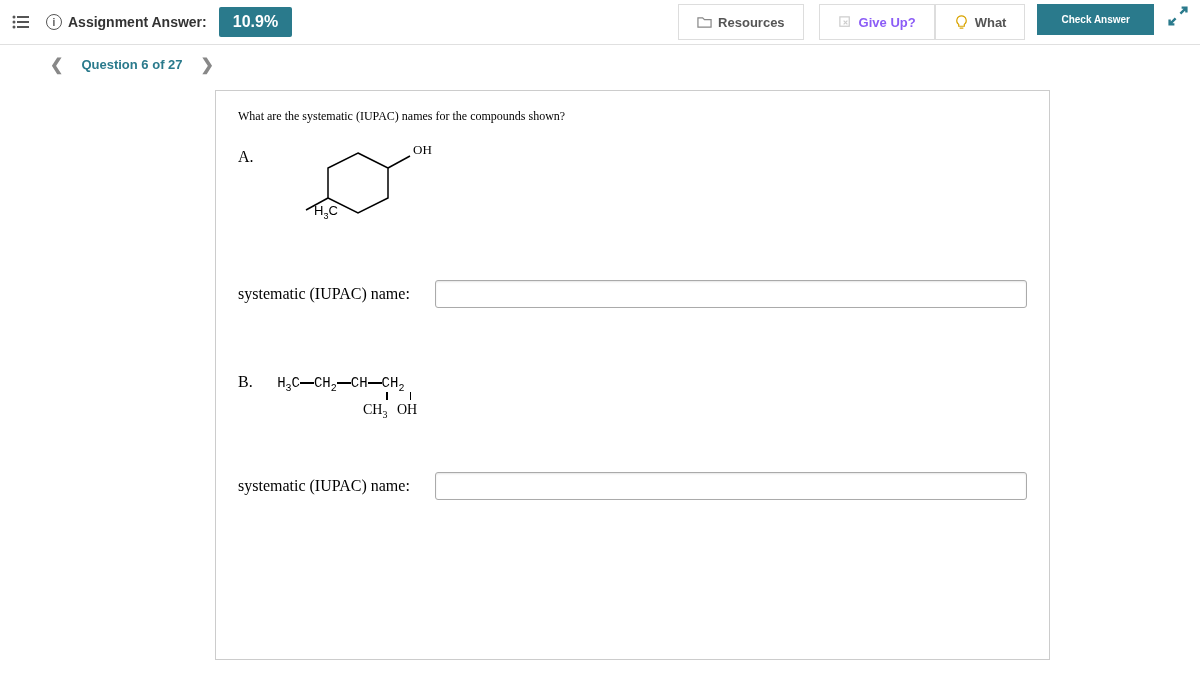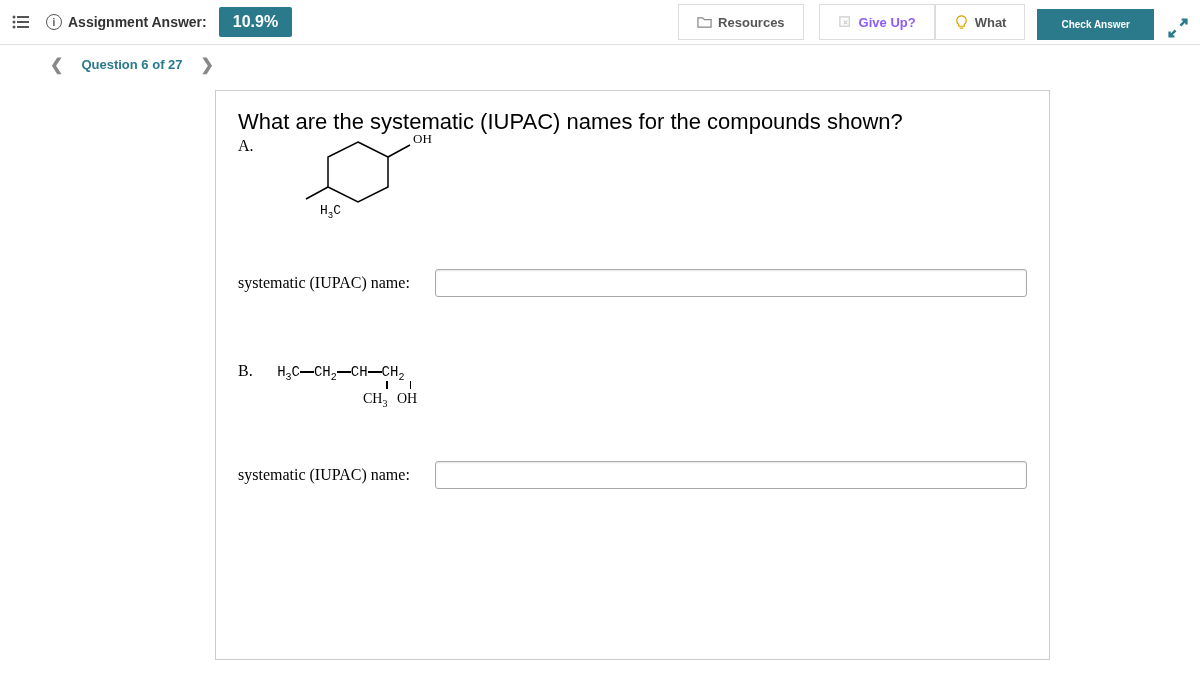--- a/index.html
+++ b/index.html
@@ -53,21 +53,21 @@
       background: #2a7a8c;
       color: #fff;
       padding: 6px 14px;
       font-size: 16px;
       font-weight: 600;
       border-radius: 2px;
     }
     .top-right {
       margin-left: auto;
       display: flex;
-      align-items: flex-end;
+      align-items: flex-start;
       gap: 0;
     }
     .top-btn {
       padding: 8px 18px;
       font-size: 13px;
       font-weight: 600;
       border: 1px solid #ddd;
       background: #fff;
       color: #555;
       display: flex;
@@ -115,42 +115,42 @@
       position: absolute;
       left: 215px;
       top: 90px;
       width: 835px;
       height: 570px;
       border: 1px solid #ccc;
       background: #fff;
       padding: 18px 22px;
     }
     .question-text {
-      font-family: Liberation Sans, sans-serif;
-      font-size: 22px;
+      font-family: Liberation Serif, serif;
+      font-size: 12px;
       color: #000;
-      margin-bottom: 2px;
+      margin-bottom: 24px;
     }
     .part-label {
       font-family: Georgia, serif;
       font-size: 16px;
       display: inline-block;
     }
     .section { margin-bottom: 30px; }
     .structure-a {
       display: inline-block;
       margin-left: 40px;
       margin-top: -10px;
       vertical-align: top;
     }
     .h3c-label {
-      font-family: Liberation Mono, monospace;
+      font-family: Liberation Sans, sans-serif;
       font-size: 13px;
       position: absolute;
-      left: 104px;
+      left: 98px;
       top: 112px;
     }
     .h3c-label sub { font-size: 9px; }
     .input-row {
       display: flex;
       align-items: center;
       gap: 25px;
       margin-top: 28px;
     }
     .input-label {

